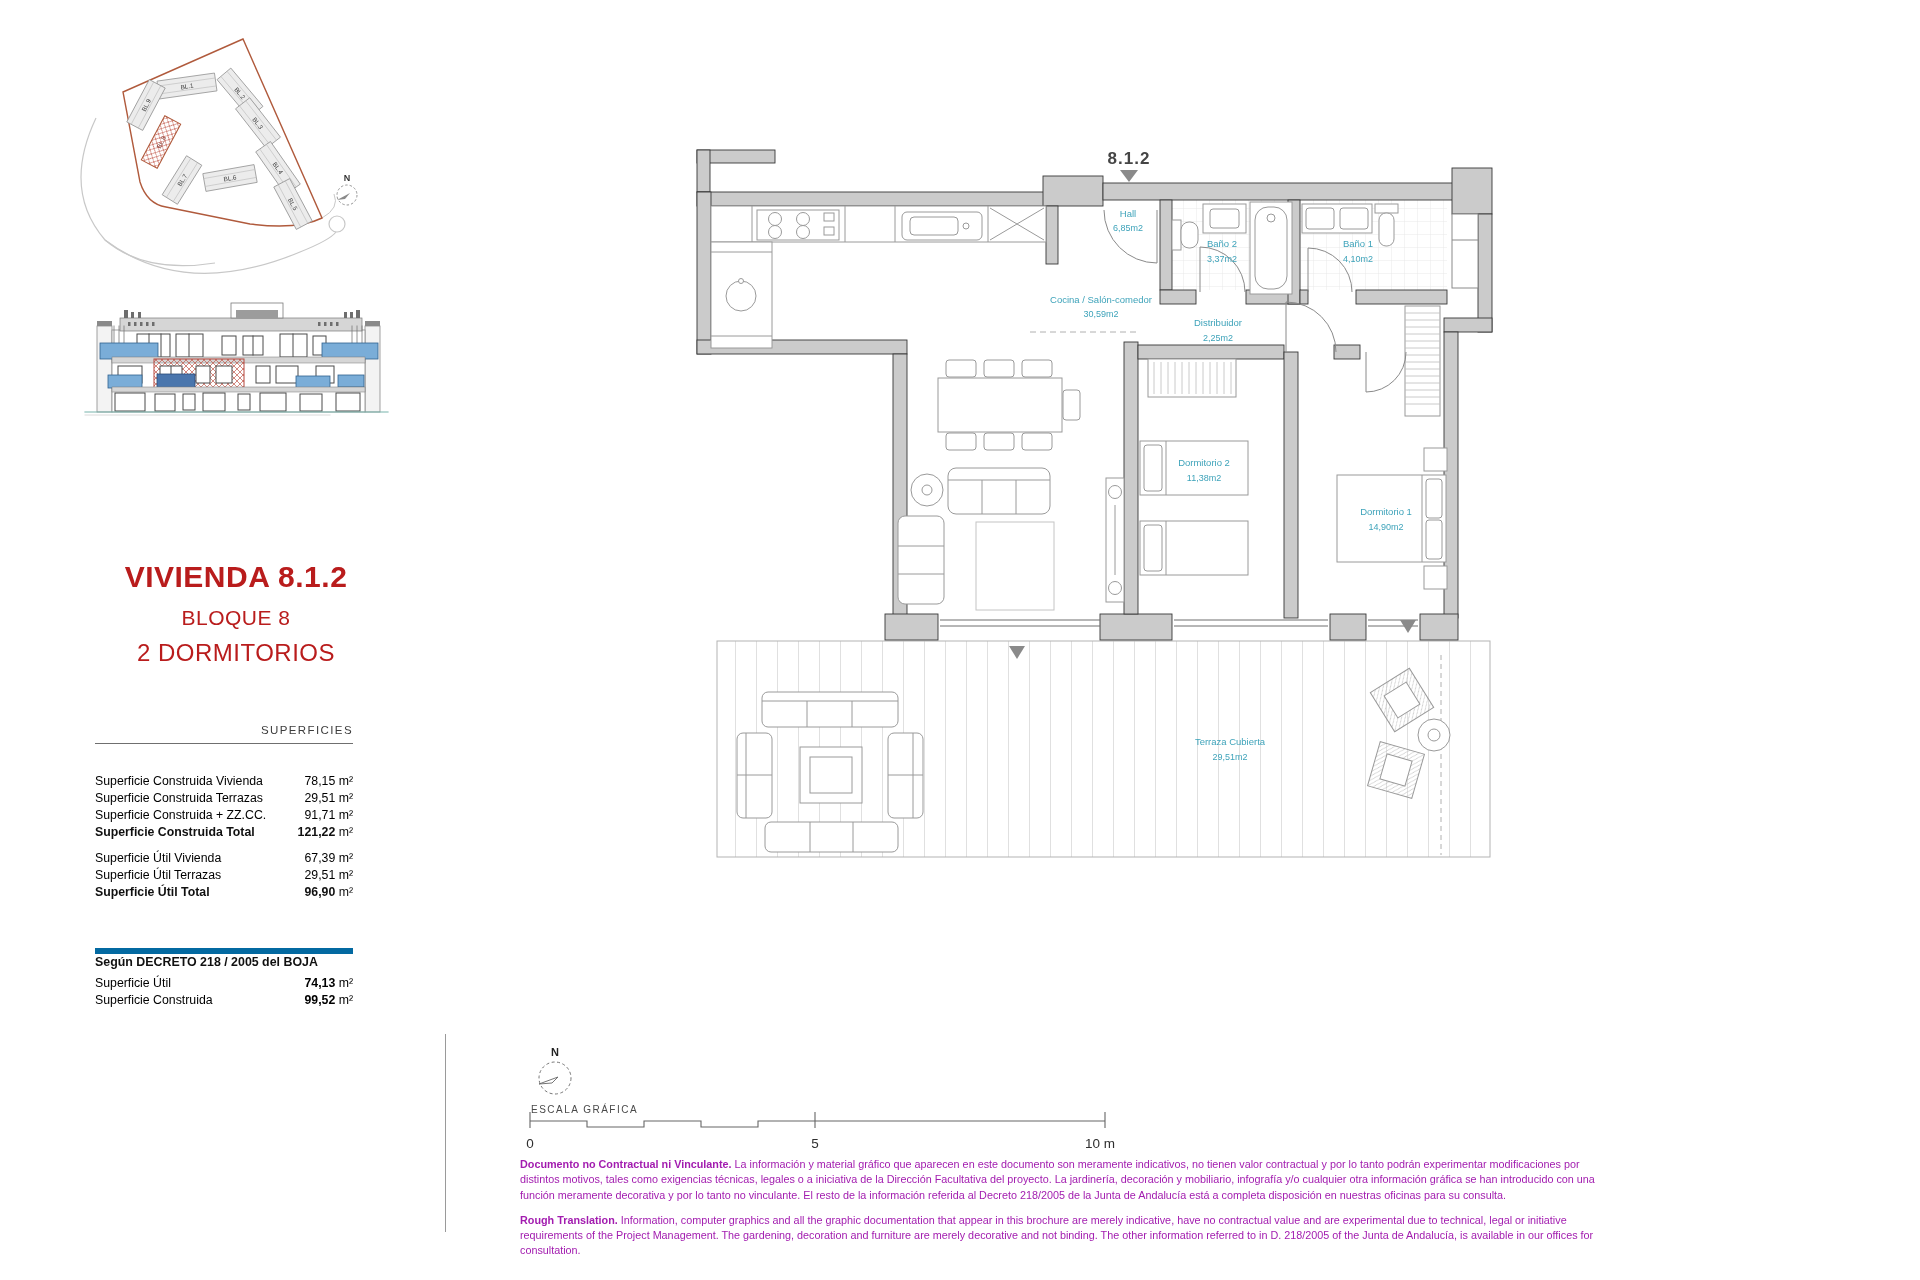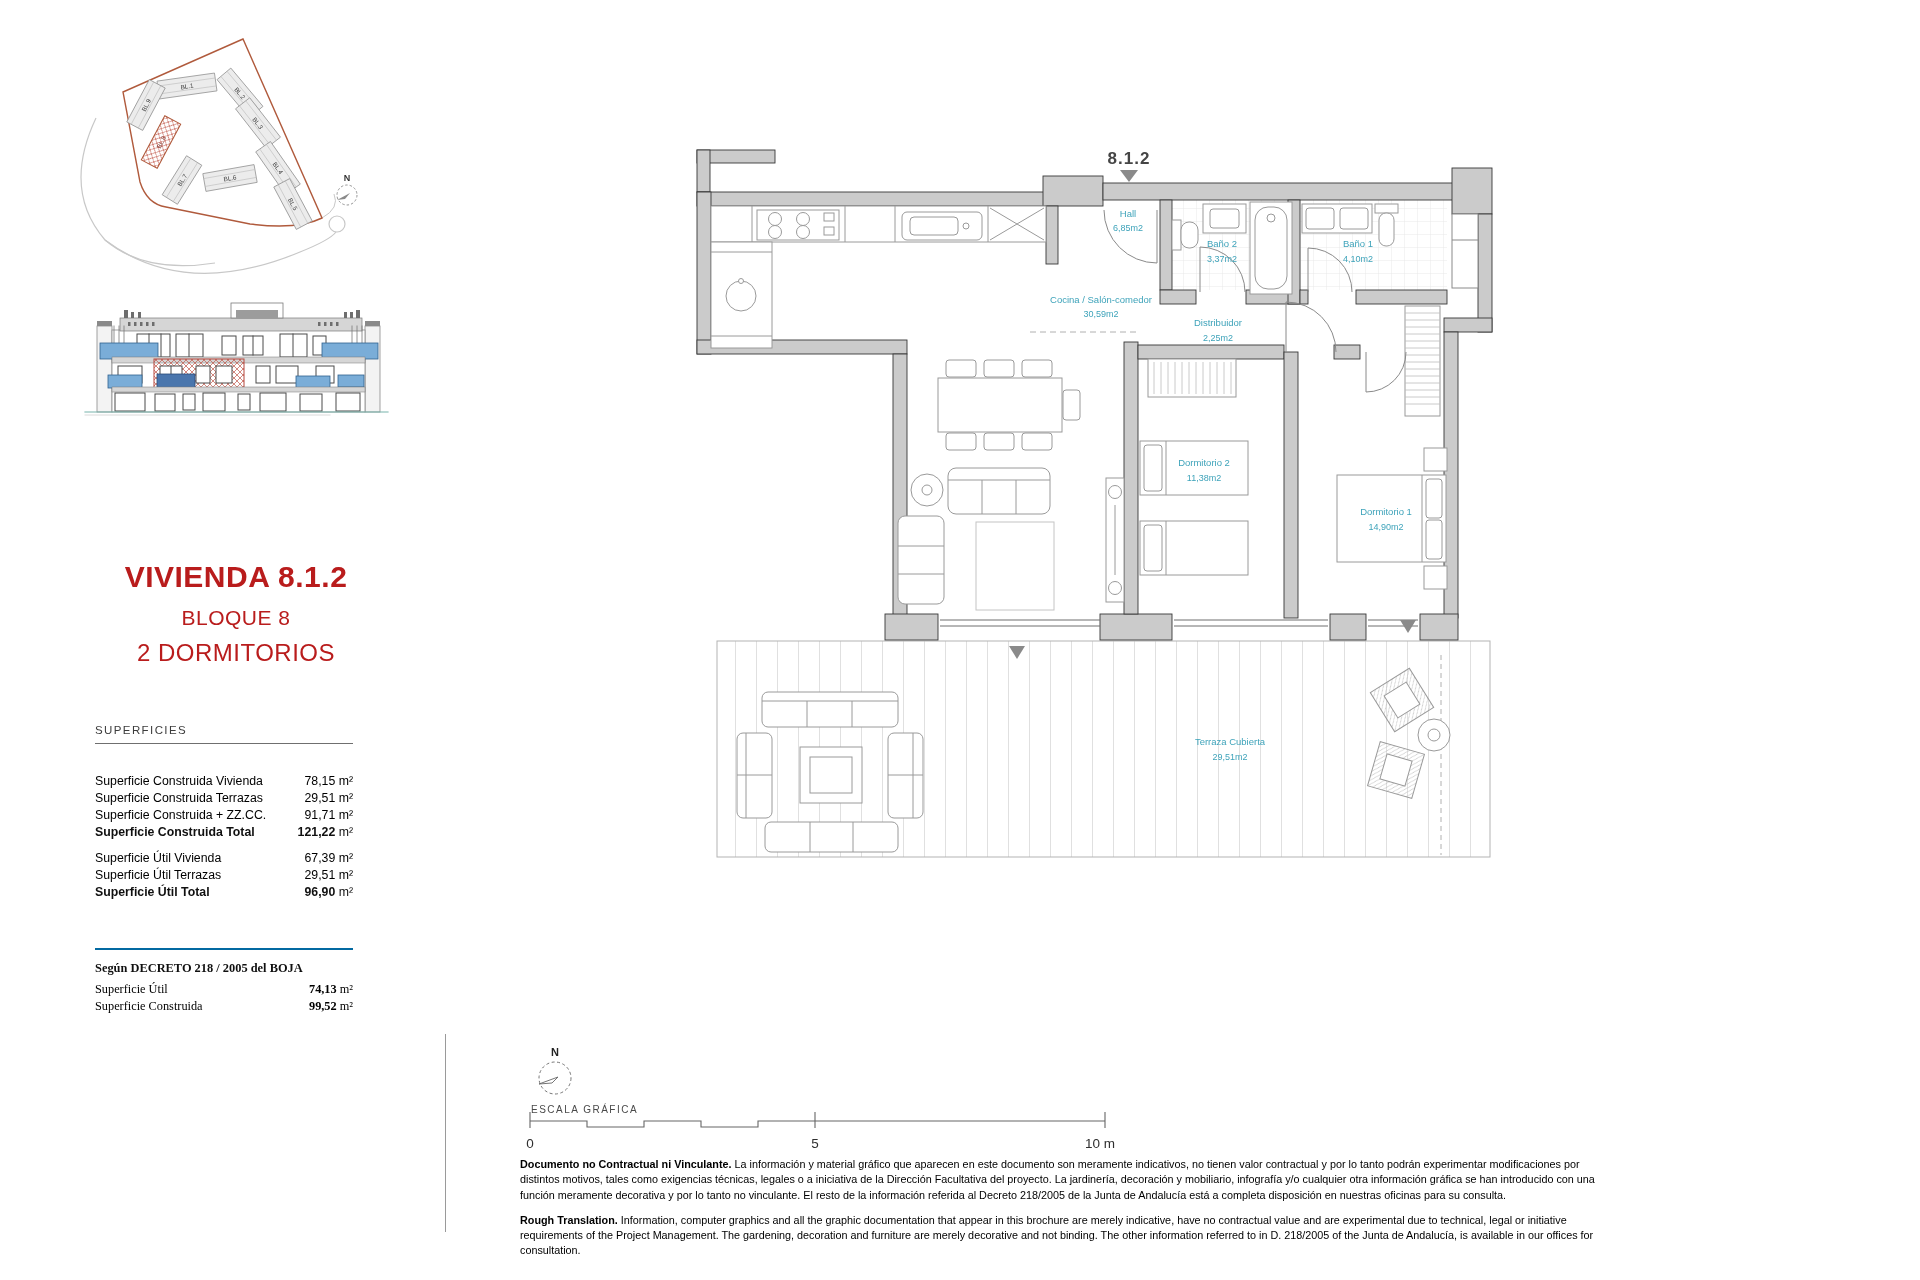--- a/index.html
+++ b/index.html
@@ -9,38 +9,38 @@
   svg{position:absolute;left:0;top:0;}
   svg text{font-family:"Liberation Sans",sans-serif;}
 
   
   .title-block{left:86px;top:560px;width:300px;text-align:center;color:#b91c1c;}
   .title-main{font-size:30px;font-weight:bold;letter-spacing:.5px;}
   .title-sub{font-size:21px;margin-top:12px;letter-spacing:.5px;}
   .title-sub2{font-size:24px;margin-top:9px;letter-spacing:.5px;}
 
   .superficies{left:95px;top:724px;width:258px;}
-  .sup-header{text-align:left;font-size:11.5px;letter-spacing:1.4px;color:#3c3c3c;
+  .sup-header{text-align:right;font-size:11.5px;letter-spacing:1.4px;color:#3c3c3c;
               padding-bottom:7px;border-bottom:1px solid #6f6f6f;}
   .sup-rows{margin-top:29px;}
   .srow{display:flex;justify-content:space-between;font-size:12.3px;color:#000000;line-height:17px;}
   .srow .num{white-space:nowrap;}
   .srow.bold{font-weight:bold;color:#101010;}
   .srow .unit{font-weight:normal;}
   .grp-gap{margin-top:9px;}
 
-  .decreto{left:95px;top:948px;width:258px;border-top:2px solid #0369a1;padding-top:10px;font-family:Liberation Serif, serif;}
+  .decreto{left:95px;top:948px;width:258px;border-top:6px solid #0369a1;}
   .dec-header{font-size:12.4px;font-weight:bold;color:#101010;line-height:17px;margin-bottom:4px;}
 
   .watermark{left:698px;top:468px;font-size:56px;font-weight:bold;letter-spacing:14px;
              color:rgba(110,110,110,0.10);}
 
   .vrule{left:445px;top:1034px;width:1px;height:198px;background:#9a9a9a;}
 
-  .disclaimer{left:520px;top:1157px;width:1078px;color:#000000;}
+  .disclaimer{left:520px;top:1157px;width:1078px;color:#a21caf;}
   .disc-es{font-size:10.8px;line-height:15.3px;margin:0;}
   .disc-en{font-size:10.8px;line-height:15.3px;margin:10px 0 0 0;}
   .lead{font-weight:bold;}
 </style>
 </head>
 <body>
 
 <div class="page">
 
   <svg width="1920" height="1280" viewBox="0 0 1920 1280">

